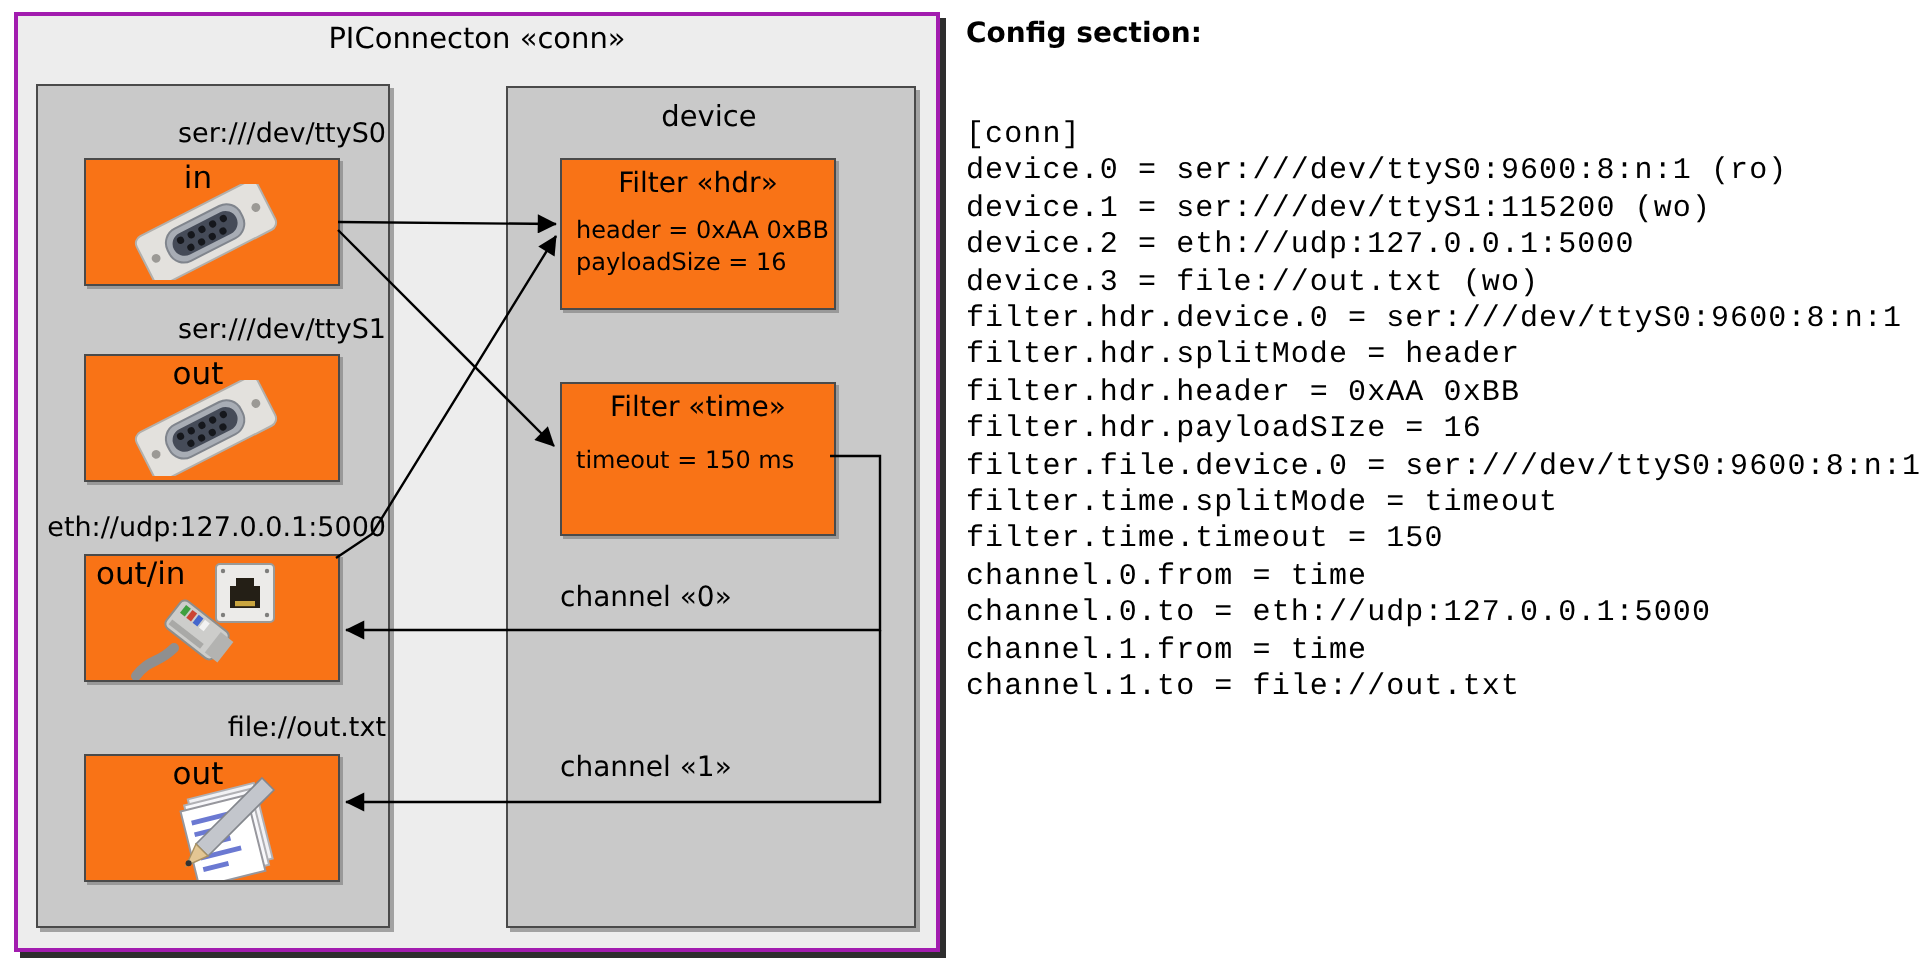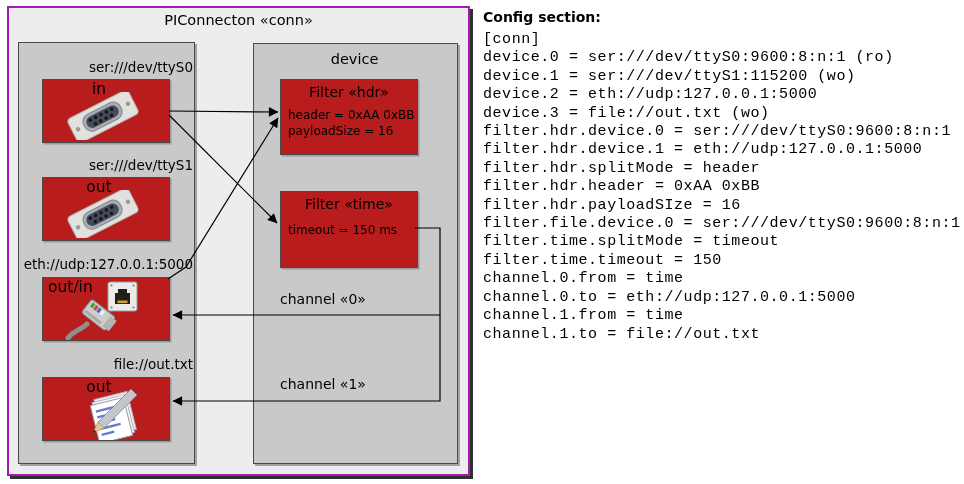--- a/index.html
+++ b/index.html
@@ -22,42 +22,42 @@
   }
   .devices-panel{left:9px;top:34px;width:175px;height:420px;}
   .filters-panel{left:244px;top:35px;width:203px;height:419px;}
   .filters-title{
     position:absolute;left:244px;width:203px;top:43px;text-align:center;font-size:14.5px;
   }
   .dev-label{
     position:absolute;left:9px;width:175px;text-align:right;font-size:13.5px;white-space:nowrap;
   }
   .white-box{
-    position:absolute;background:#b91c1c;border:1.5px solid #4a4a4a;
+    position:absolute;background:#f97316;border:1.5px solid #4a4a4a;
     box-shadow:1.5px 1.5px 0 #999;
   }
   .dev-box{left:33px;width:126px;height:62px;}
   .dir-label{
     position:absolute;left:0;right:14px;top:0;text-align:center;font-size:15.5px;
   }
   .dir-label.topleft{left:5px;right:auto;text-align:left;}
   .dev-icon{position:absolute;}
   
   .filter-box{left:271px;width:136px;}
   .filter-title{margin-top:4px;text-align:center;font-size:14px;}
   .filter-attrs{margin:8px 0 0 7px;font-size:12px;line-height:15.5px;}
   .channel-label{
     position:absolute;left:271px;width:137px;text-align:left;font-size:14px;
   }
   
   .arrows{position:absolute;left:0;top:0;pointer-events:none;}
   
   .config{position:absolute;left:483px;top:9px;}
   .config-heading{font-family:"DejaVu Sans", sans-serif;font-weight:bold;font-size:14px;}
-  .config-lines{margin-top:6px;}
+  .config-lines{margin-top:34px;}
   .cfg-line{
     font-family:"Liberation Mono","DejaVu Sans Mono",monospace;
     font-size:15px;line-height:18.4px;letter-spacing:0.55px;white-space:pre;
   }
 </style>
 </head>
 <body>
 
 <div class="outer-box">
 
@@ -190,21 +190,20 @@
 
 <div class="config">
   <div class="config-heading">Config section:</div>
   <div class="config-lines">
     <div class="cfg-line">[conn]</div>
     <div class="cfg-line">device.0 = ser:///dev/ttyS0:9600:8:n:1 (ro)</div>
     <div class="cfg-line">device.1 = ser:///dev/ttyS1:115200 (wo)</div>
     <div class="cfg-line">device.2 = eth://udp:127.0.0.1:5000</div>
     <div class="cfg-line">device.3 = file://out.txt (wo)</div>
     <div class="cfg-line">filter.hdr.device.0 = ser:///dev/ttyS0:9600:8:n:1</div>
-    <div class="cfg-line">filter.hdr.device.1 = eth://udp:127.0.0.1:5000</div>
     <div class="cfg-line">filter.hdr.splitMode = header</div>
     <div class="cfg-line">filter.hdr.header = 0xAA 0xBB</div>
     <div class="cfg-line">filter.hdr.payloadSIze = 16</div>
     <div class="cfg-line">filter.file.device.0 = ser:///dev/ttyS0:9600:8:n:1</div>
     <div class="cfg-line">filter.time.splitMode = timeout</div>
     <div class="cfg-line">filter.time.timeout = 150</div>
     <div class="cfg-line">channel.0.from = time</div>
     <div class="cfg-line">channel.0.to = eth://udp:127.0.0.1:5000</div>
     <div class="cfg-line">channel.1.from = time</div>
     <div class="cfg-line">channel.1.to = file://out.txt</div>

